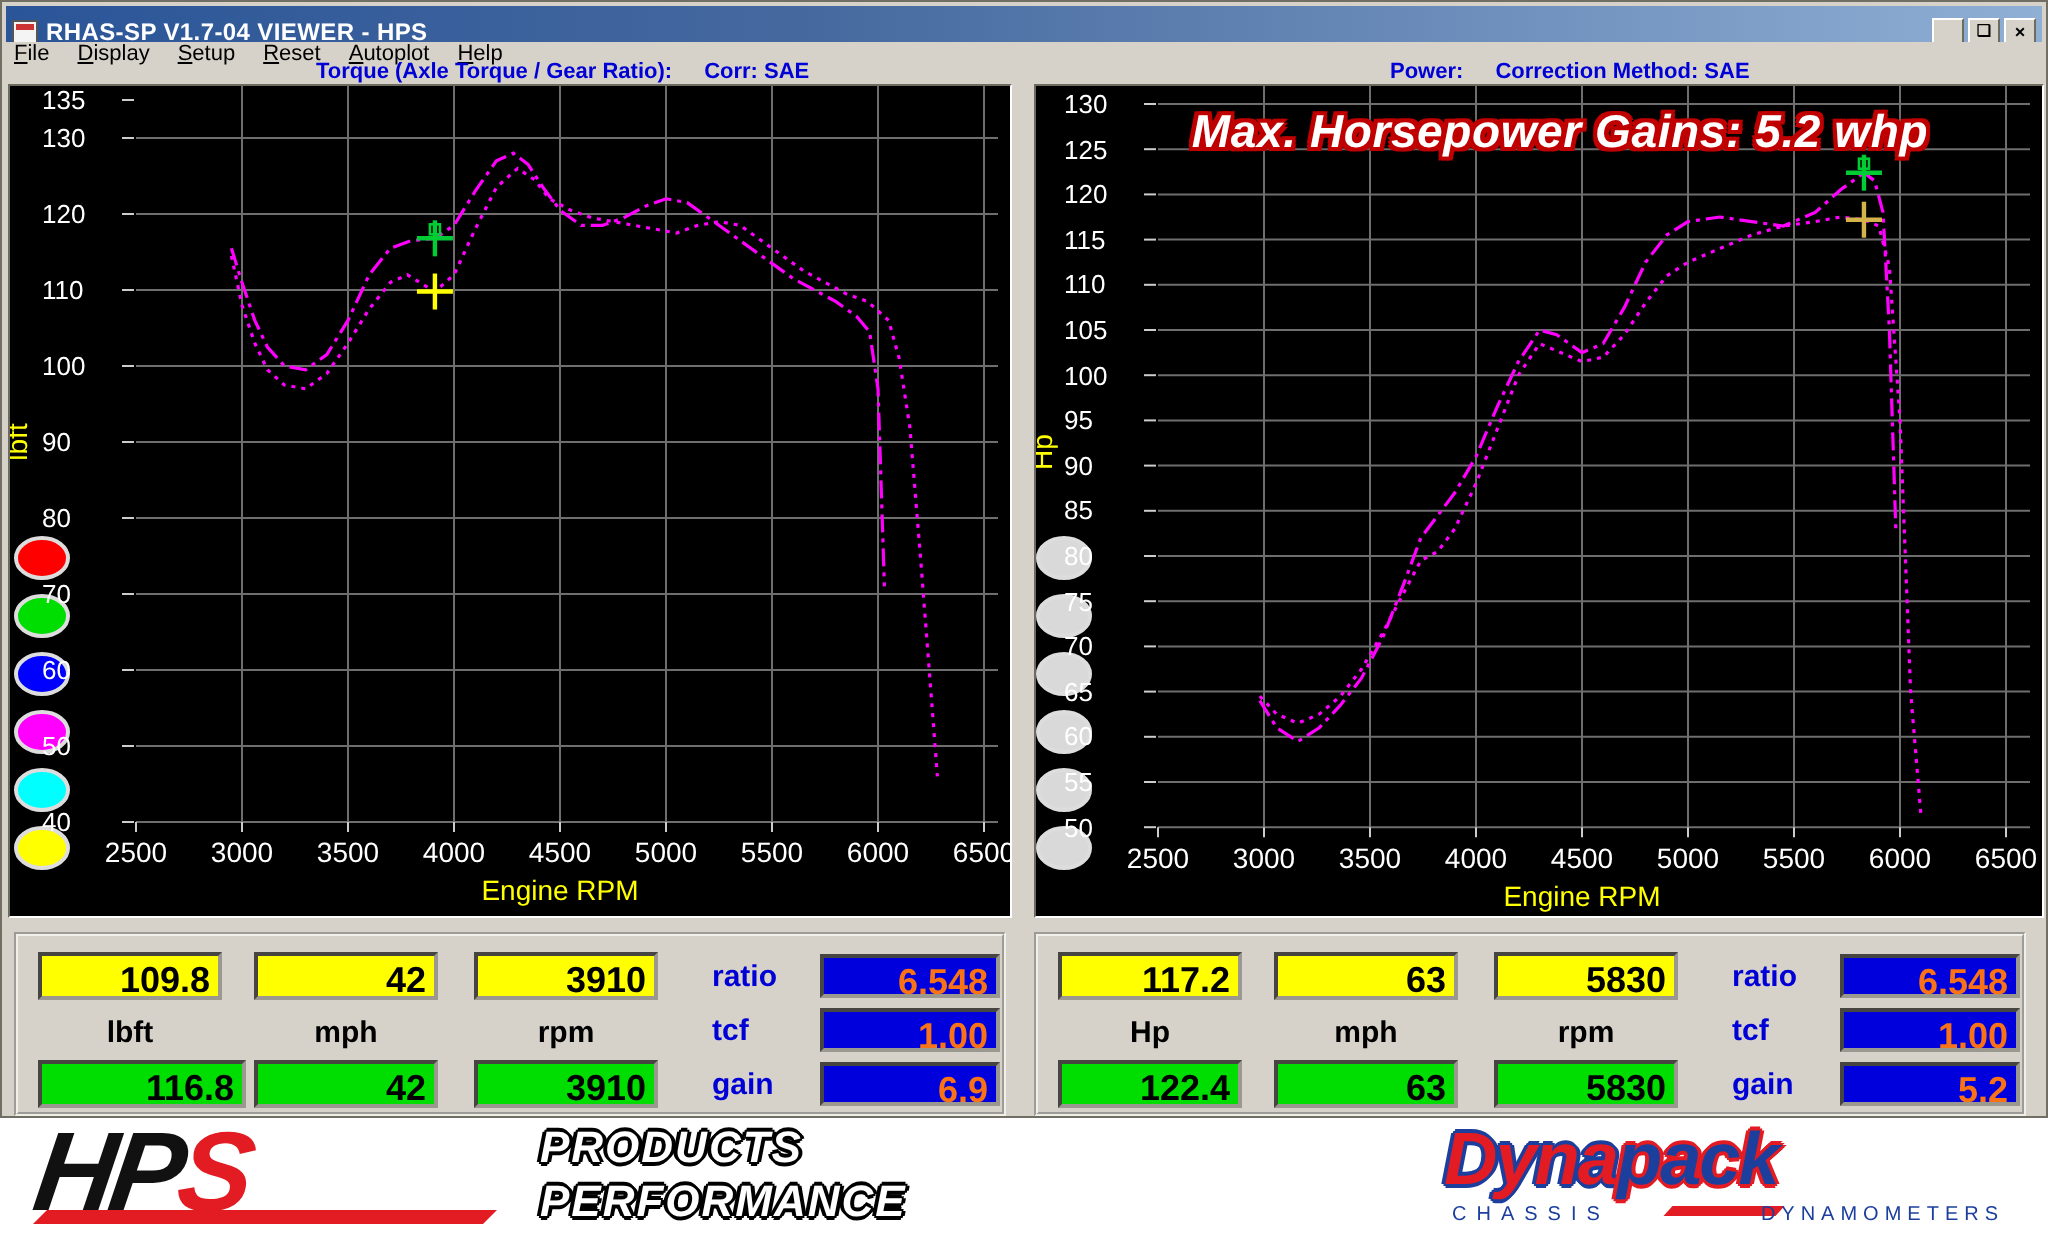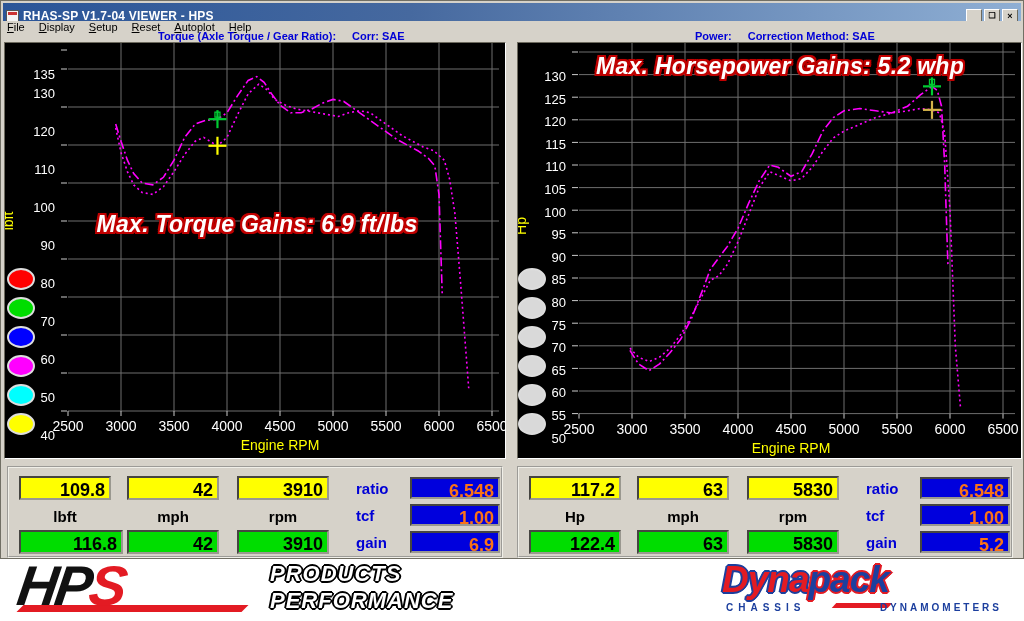--- a/index.html
+++ b/index.html
@@ -35,21 +35,21 @@
   #header-right { left:692px; }
   .hdr-gap { display:inline-block; width:16px; }
 
   
   .chart-panel { position:absolute; top:41px; height:417px; background:#000;
     border-top:1px solid #6d6a5e; border-left:1px solid #6d6a5e;
     border-bottom:1px solid #ffffff; border-right:1px solid #ffffff; overflow:hidden; }
   #chart-left  { left:3px;  width:502px; }
   #chart-right { left:516px; width:505px; }
   .chart-panel svg { position:absolute; left:0; top:0; }
-  .ytick-label { position:absolute; color:#fff; font-size:13px; text-align:right; width:34px; transform:translateY(-50%);margin-top:24px; }
+  .ytick-label { position:absolute; color:#fff; font-size:13px; width:34px; transform:translateY(-50%); }
   .xtick-label { position:absolute; color:#fff; font-size:14px; transform:translateX(-50%); white-space:nowrap; }
   .axis-unit-y { position:absolute; color:#ffff00; font-size:14px; transform:rotate(-90deg); transform-origin:center; white-space:nowrap; }
   .axis-unit-x { position:absolute; color:#ffff00; font-size:14px; transform:translateX(-50%); white-space:nowrap; }
   .chart-annotation { position:absolute; transform:translate(-50%,-50%); white-space:nowrap;
     font-size:23px; font-weight:bold; font-style:italic; color:#ffffff; letter-spacing:.3px;
     text-shadow:-2px 0 0 #c00000, 2px 0 0 #c00000, 0 -2px 0 #c00000, 0 2px 0 #c00000,
       -2px -2px 0 #c00000, 2px 2px 0 #c00000, -2px 2px 0 #c00000, 2px -2px 0 #c00000,
       0 0 5px #400000; }
 
   
@@ -77,21 +77,21 @@
       -1px -1px 0 #000, 1px 1px 0 #000, -1px 1px 0 #000, 1px -1px 0 #000; }
   #dynapack-logo { position:absolute; left:722px; top:4px; width:280px; height:56px; }
   #dynapack-word { position:absolute; left:0; top:-4px; font-size:37px; font-weight:900; font-style:italic; letter-spacing:-1px; }
   #dynapack-word .dyna { color:#e31b23;
     text-shadow:-2px 0 0 #1c3f9e, 2px 0 0 #1c3f9e, 0 -2px 0 #1c3f9e, 0 2px 0 #1c3f9e,
       -1px -1px 0 #1c3f9e, 1px 1px 0 #1c3f9e, -1px 1px 0 #1c3f9e, 1px -1px 0 #1c3f9e; }
   #dynapack-word .pack { color:#1c3f9e;
     text-shadow:-2px 0 0 #e31b23, 2px 0 0 #e31b23, 0 -2px 0 #e31b23, 0 2px 0 #e31b23,
       -1px -1px 0 #e31b23, 1px 1px 0 #e31b23, -1px 1px 0 #e31b23, 1px -1px 0 #e31b23; }
   #dynapack-sub { position:absolute; left:4px; top:39px; width:276px; display:flex; justify-content:space-between;
-    font-size:10px; font-weight:bold; color:#1c3f9e; }
+    font-size:10px; font-weight:normal; color:#1c3f9e; }
   #dynapack-sub .chassis { letter-spacing:5px; }
   #dynapack-sub .dynos { letter-spacing:3px; }
   #dynapack-swoosh { position:absolute; left:112px; top:40px; width:56px; height:5px; background:#e31b23; transform:skewX(-42deg); }
 </style>
 </head>
 <body>
 
 <div id="stage">
 
   <div id="app-window">
@@ -199,21 +199,20 @@
         <div class="xtick-label" style="left: 116px; top: 375px;">3000</div>
         <div class="xtick-label" style="left: 169px; top: 375px;">3500</div>
         <div class="xtick-label" style="left: 222px; top: 375px;">4000</div>
         <div class="xtick-label" style="left: 275px; top: 375px;">4500</div>
         <div class="xtick-label" style="left: 328px; top: 375px;">5000</div>
         <div class="xtick-label" style="left: 381px; top: 375px;">5500</div>
         <div class="xtick-label" style="left: 434px; top: 375px;">6000</div>
         <div class="xtick-label" style="left: 487px; top: 375px;">6500</div>
         <div class="axis-unit-y" style="left: -6px; top: 170px;">lbft</div>
         <div class="axis-unit-x" style="left: 275px; top: 394px;">Engine RPM</div>
-        <div class="chart-annotation" style="left: 252px; top: 181px;">Max. Torque Gains: 6.9 ft/lbs</div>
       </div>
     <div class="chart-panel" id="chart-right">
         <svg width="505" height="417">
           <line x1="61" y1="9" x2="497" y2="9" stroke="#6e6e6e" stroke-width="1"></line>
           <line x1="54" y1="9" x2="60" y2="9" stroke="#cccccc" stroke-width="1"></line>
           <line x1="61" y1="31.599999999999998" x2="497" y2="31.599999999999998" stroke="#6e6e6e" stroke-width="1"></line>
           <line x1="54" y1="31.599999999999998" x2="60" y2="31.599999999999998" stroke="#cccccc" stroke-width="1"></line>
           <line x1="61" y1="54.199999999999996" x2="497" y2="54.199999999999996" stroke="#6e6e6e" stroke-width="1"></line>
           <line x1="54" y1="54.199999999999996" x2="60" y2="54.199999999999996" stroke="#cccccc" stroke-width="1"></line>
           <line x1="61" y1="76.8" x2="497" y2="76.8" stroke="#6e6e6e" stroke-width="1"></line>

